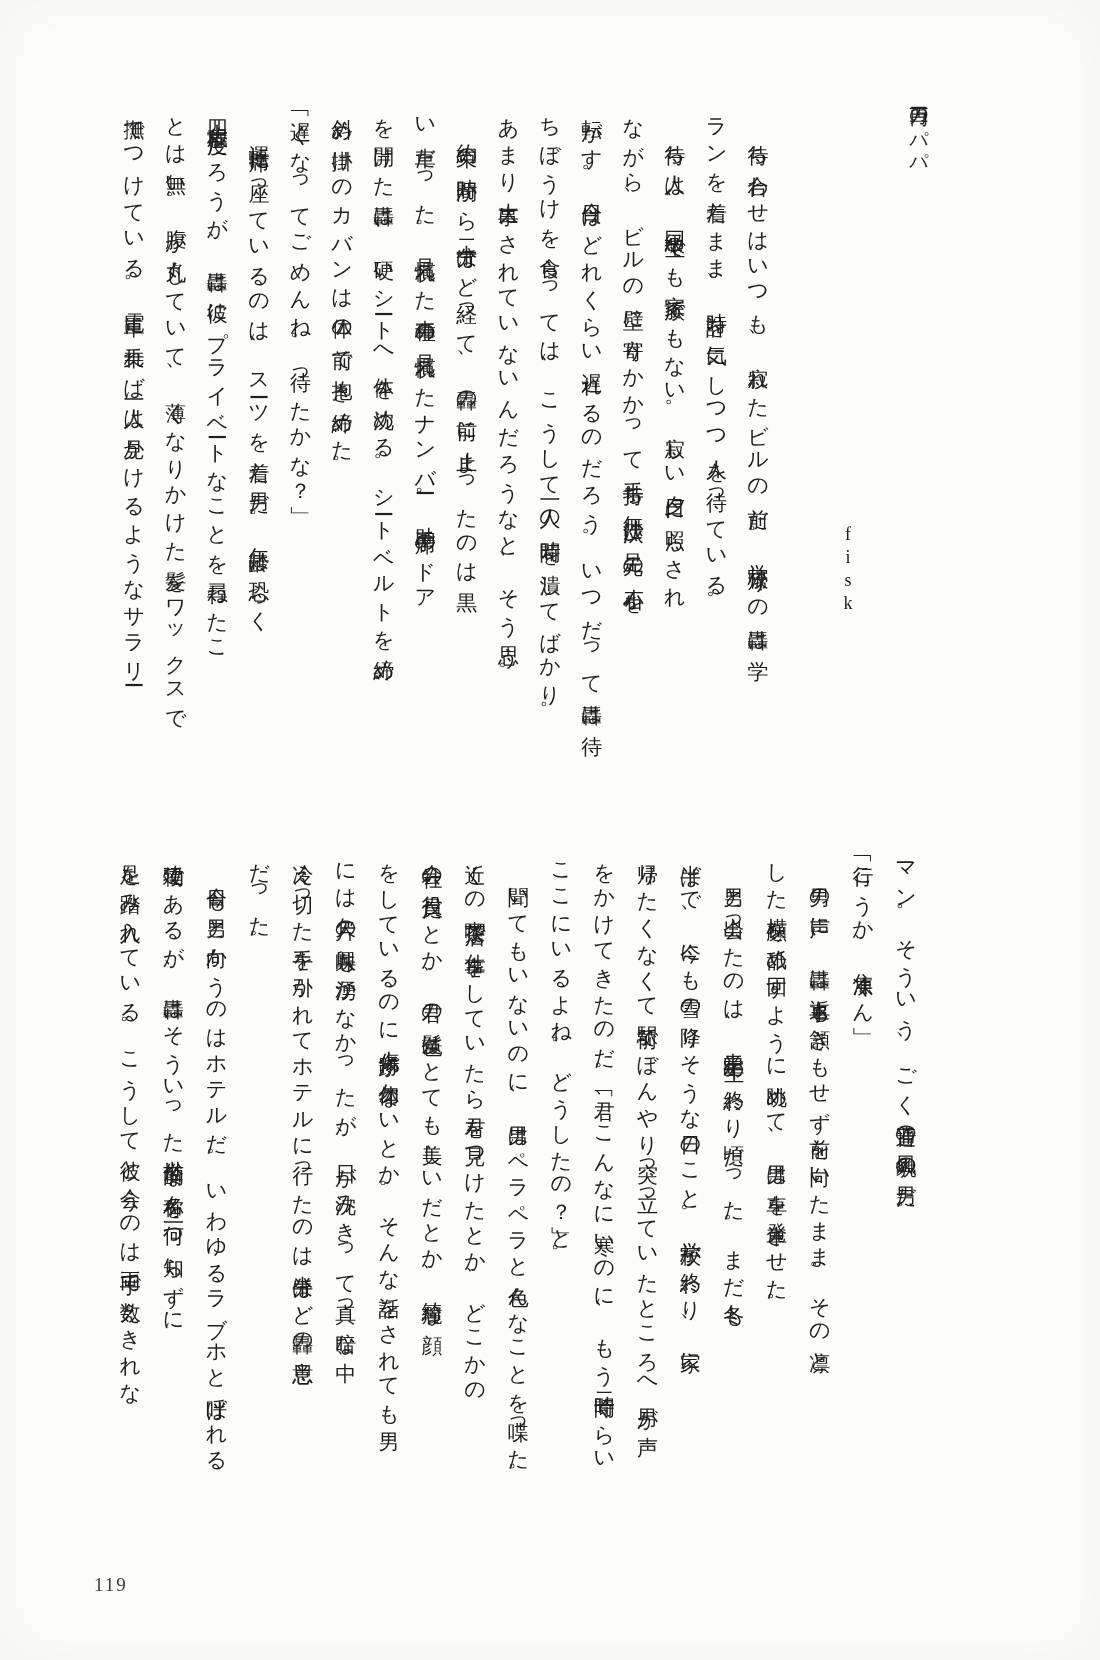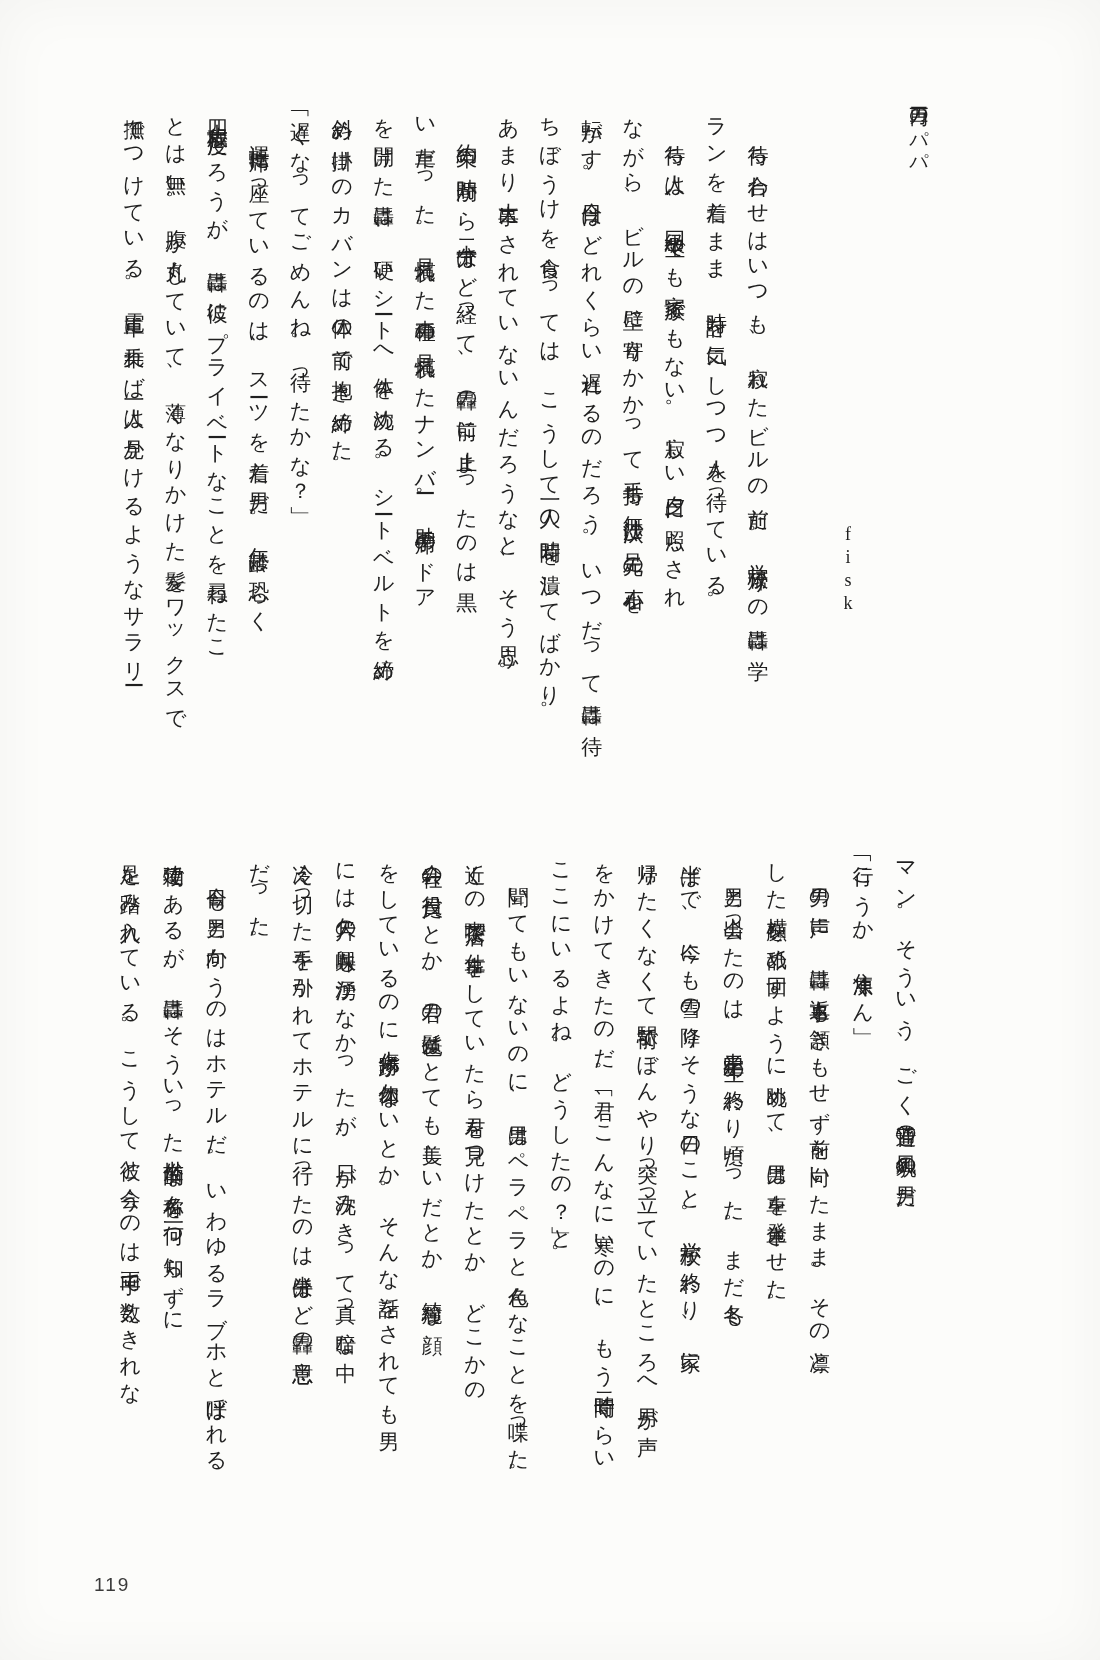--- a/index.html
+++ b/index.html
@@ -46,21 +46,21 @@
   .text-block.top { top:103px; right:322px; height:700px; }
   .text-block.top .line { line-height:41.6px; letter-spacing:3.5px; }
 
   .text-block.bottom { top:848px; right:173px; height:700px; }
   .text-block.bottom .line { line-height:43.1px; letter-spacing:2.5px; }
 
   .page-number {
     position:absolute; left:94px; top:1574px;
     font-size:19px; letter-spacing:2px;
     color:var(--muted);
-    font-family:Liberation Sans, sans-serif;
+    font-family:Liberation Serif, serif;
   }
 </style>
 </head>
 <body>
 
 <div class="page">
 
   <h1 class="story-title">三万円のパパ</h1>
 
   <div class="author">fisk</div>

